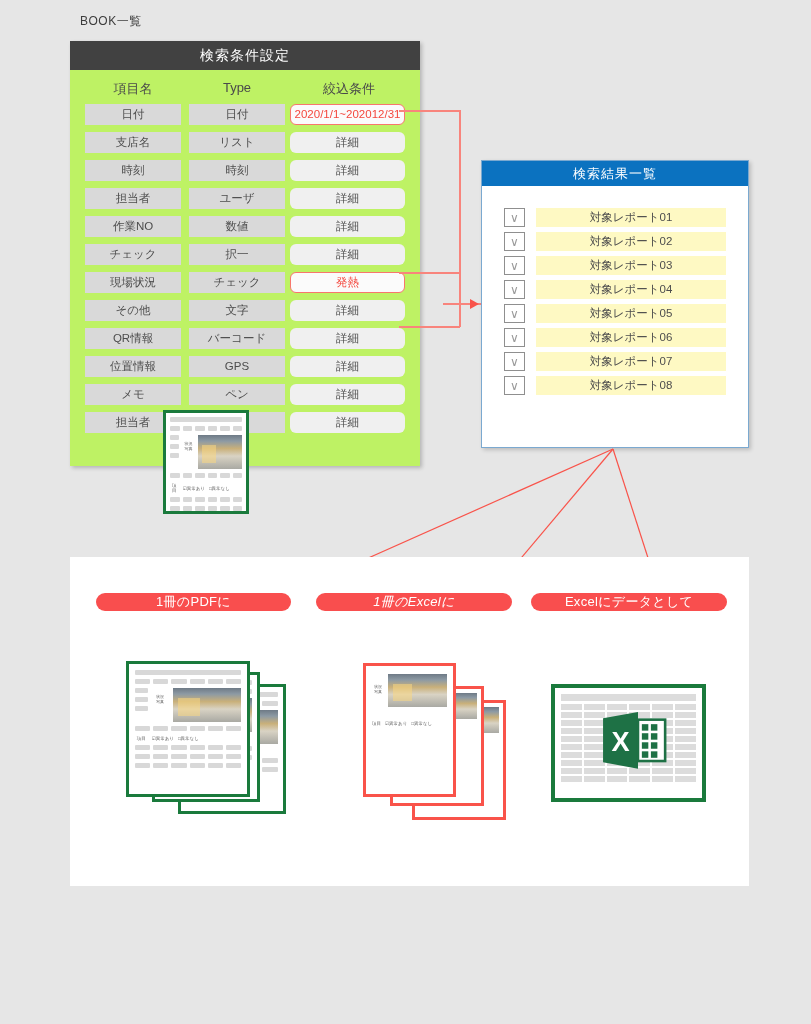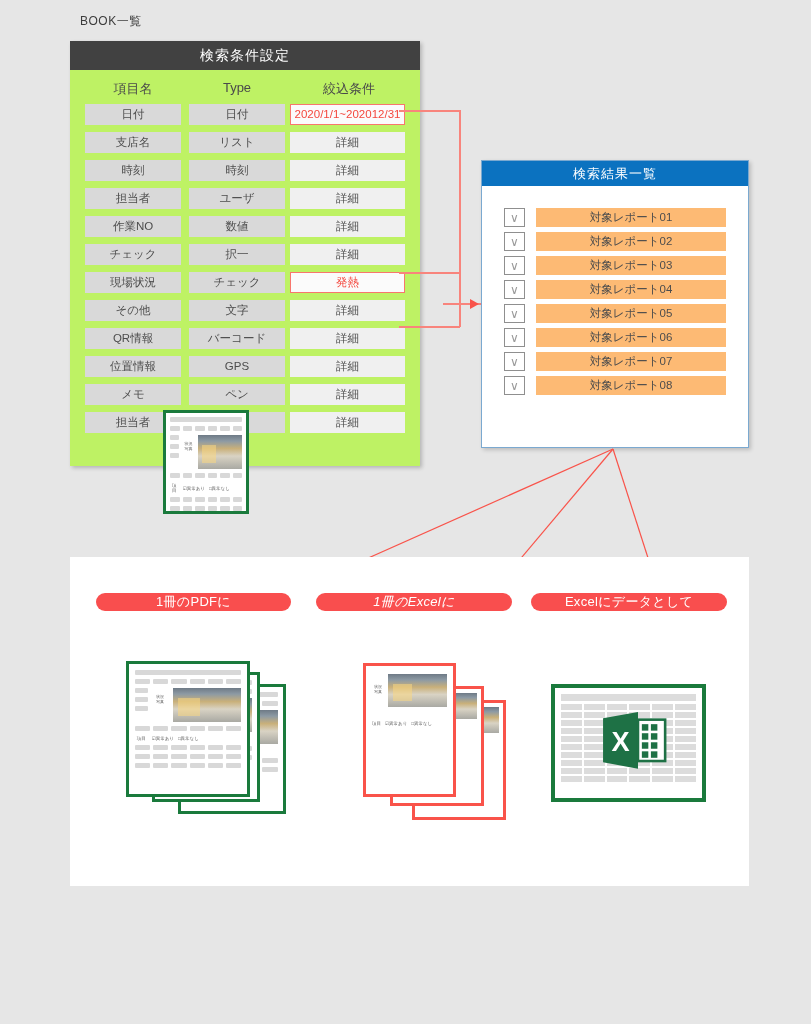--- a/index.html
+++ b/index.html
@@ -67,21 +67,21 @@
     height: 21px;
     line-height: 21px;
     font-size: 11.5px;
     text-align: center;
     color: #4d4d4d;
     overflow: hidden;
     white-space: nowrap;
   }
   .cell-name { width: 96px; background: #d9d9d9; }
   .cell-type { width: 96px; background: #d9d9d9; margin-left: 8px; }
-  .cell-cond { flex: 1; background: #f0f0f0; margin-left: 5px; }
+  .cell-cond { flex: 1; background: #f0f0f0; margin-left: 5px; border-radius: 6px; }
   .cell-cond.hl {
     background: #fbfbfb;
     border: 1.5px solid #f8766d;
     box-sizing: border-box;
     color: #f4473d;
     line-height: 18px;
     font-size: 11.5px;
   }
 
   
@@ -138,21 +138,21 @@
     display: flex;
     align-items: center;
     justify-content: center;
     flex: none;
   }
   .result-label {
     flex: 1;
     height: 19px;
     line-height: 19px;
     margin-left: 11px;
-    background: #fdba74;
+    background: #fef9c3;
     font-size: 11.5px;
     text-align: center;
     color: #4d4d4d;
   }
 
   
   .output-panel {
     position: absolute;
     left: 70px;
     top: 557px;

